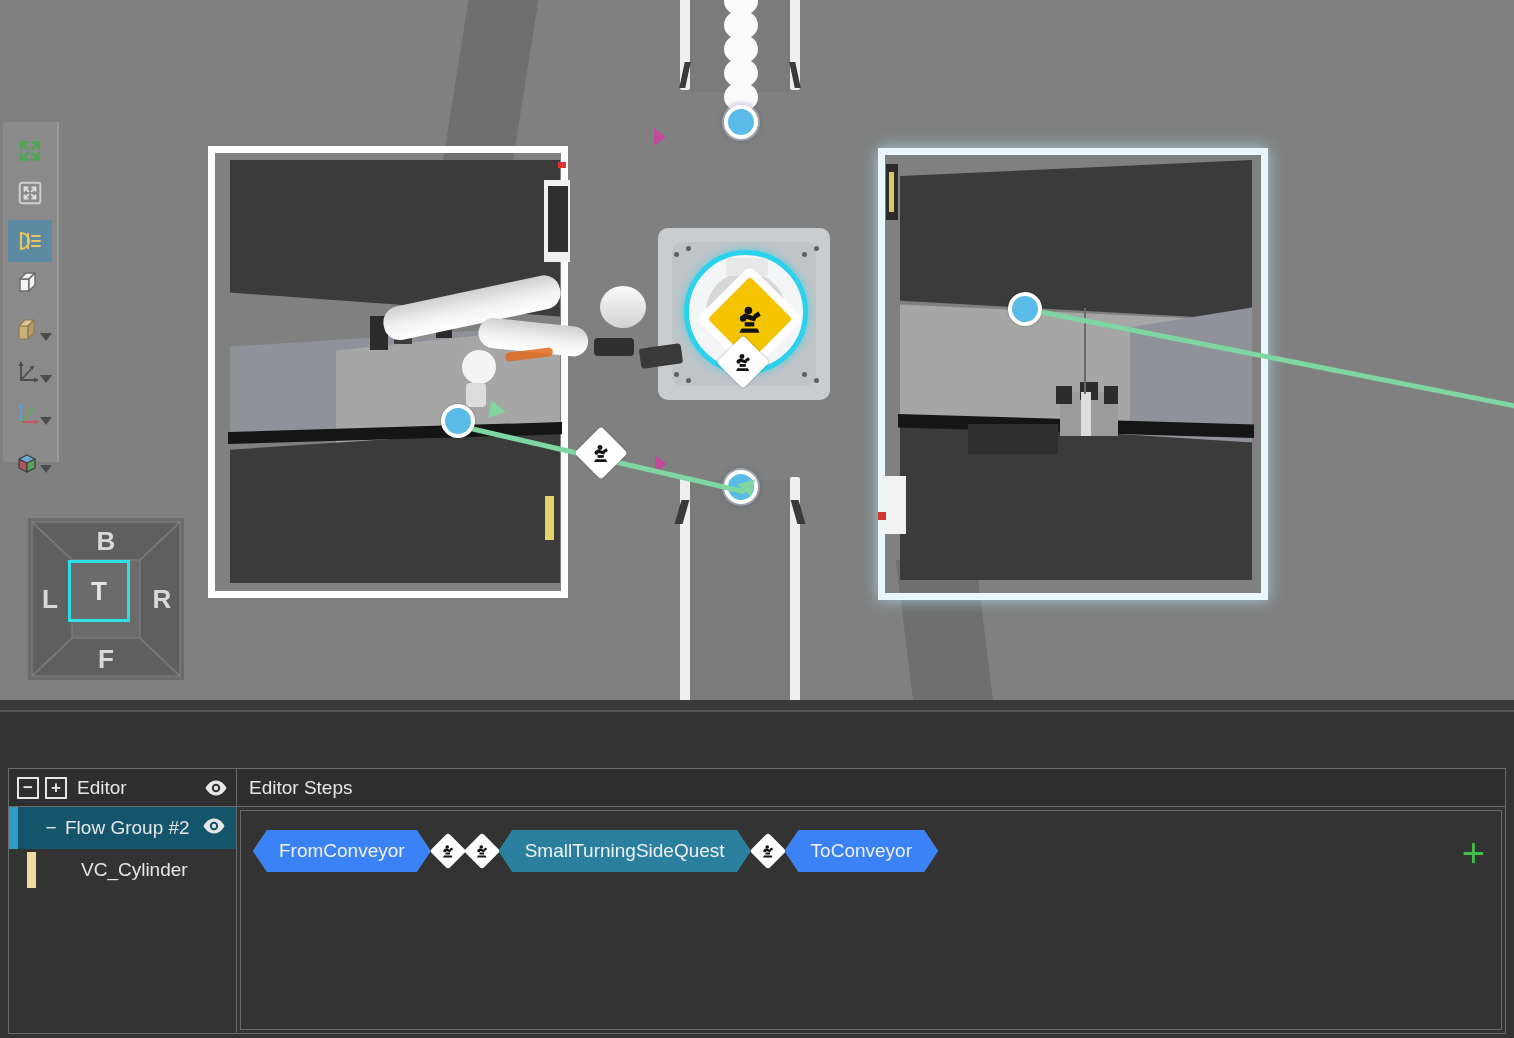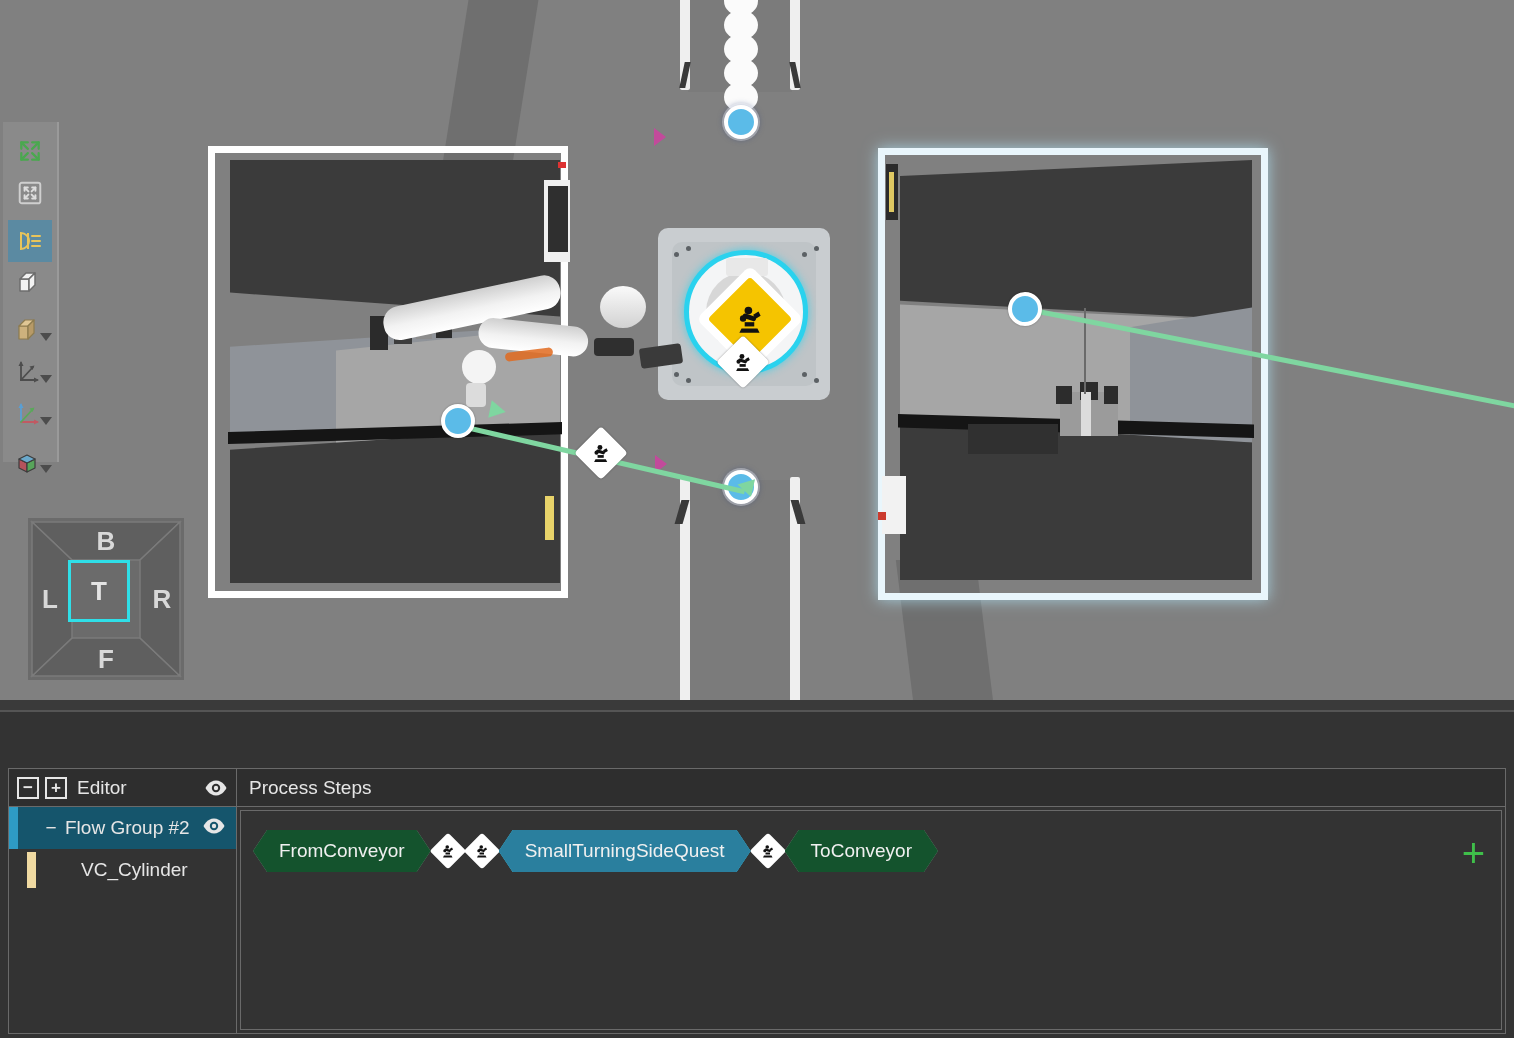--- a/index.html
+++ b/index.html
@@ -229,21 +229,21 @@
     flex: 1; position: relative; background: #333333;
     border: 1px solid #6a6a6a; margin: 3px;
   }
   #steps-row {
     position: absolute; left: 12px; top: 14px; right: 60px; height: 52px;
     display: flex; align-items: center;
   }
   .hex {
     height: 42px; position: relative; display: flex; align-items: center; justify-content: center;
     padding: 0 26px;
-    background: #14532d;
+    background: #3b82f6;
     color: #f0f0f0; font-size: 19px; white-space: nowrap;
     clip-path: polygon(14px 0, calc(100% - 14px) 0, 100% 50%, calc(100% - 14px) 100%, 14px 100%, 0 50%);
   }
   .hex-wrap { position: relative; display: inline-flex; }
   .hex-wrap .hex-border {
     position: absolute; inset: 0; background: #8f8f8f;
     clip-path: polygon(14px 0, calc(100% - 14px) 0, 100% 50%, calc(100% - 14px) 100%, 14px 100%, 0 50%);
   }
   .hex-wrap .hex-fill { position: relative; }
   .hex-wrap.selected .hex-border { background: #45d2f0; }
@@ -591,21 +591,21 @@
 
           <div class="tree-row child">
             <div class="colorbar" style="left:18px;"></div>
             <div class="row-label">VC_Cylinder</div>
           </div>
 
         </div>
       </div>
 
       <div id="steps-pane">
-        <div id="steps-header">Process Steps</div>
+        <div id="steps-header">Editor Steps</div>
         <div id="steps-canvas">
           <div id="steps-row">
 
             <div class="hex-wrap">
               <div class="hex-border"></div>
               <div class="hex hex-fill">FromConveyor</div>
             </div>
 
             <div class="connector">
               <div class="conn-badge">

